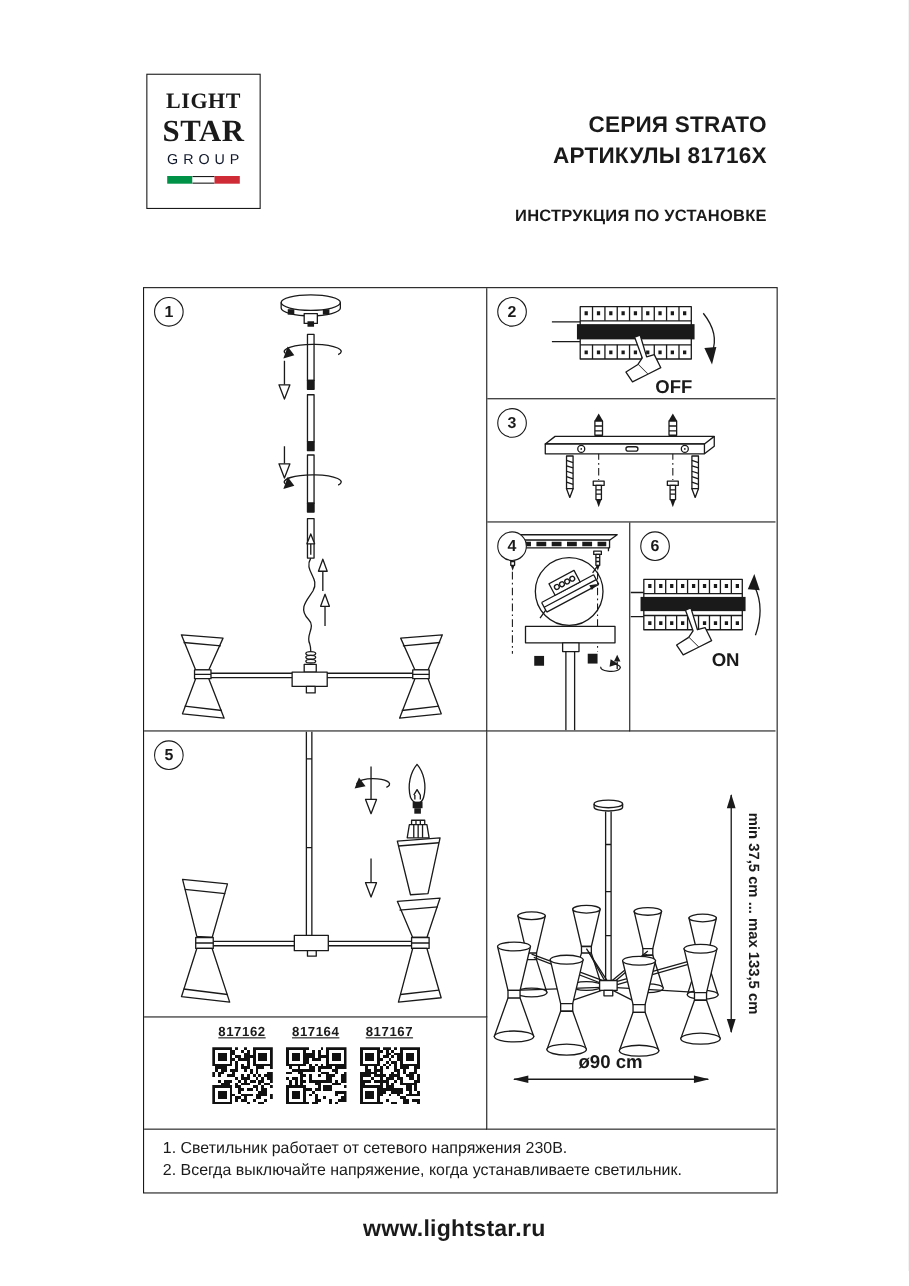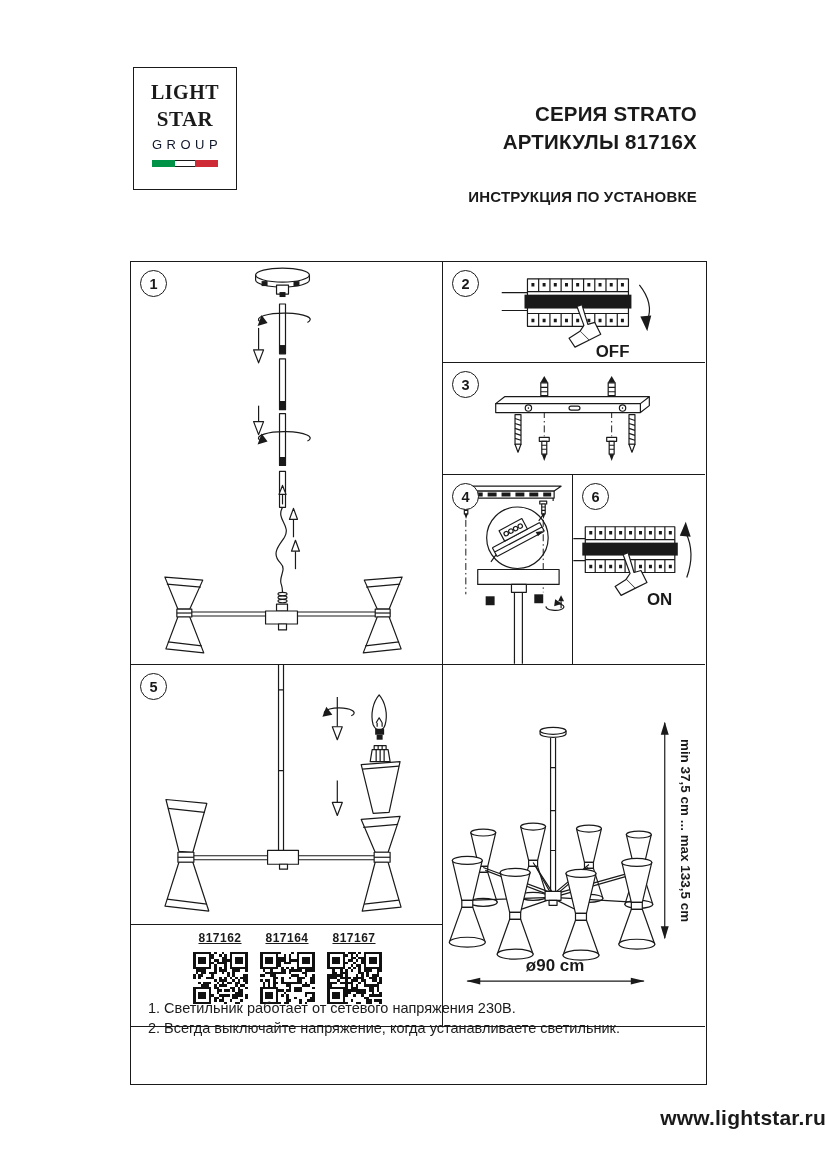--- a/index.html
+++ b/index.html
@@ -3,21 +3,21 @@
 <meta charset="utf-8">
 <style>
   html,body{margin:0;padding:0;background:#e8e8e8;}
   .page{position:relative;width:826px;height:1169px;background:#ffffff;
         font-family:"Liberation Sans",sans-serif;color:#1a1a1a;overflow:hidden;}
   
   .logo{position:absolute;left:133px;top:67px;width:104px;height:123px;
         border:1.5px solid #1a1a1a;box-sizing:border-box;text-align:center;padding-top:11px;background:#fff;}
   .logo-word{font-family:"Liberation Serif","DejaVu Serif",serif;font-weight:700;
              font-size:20px;line-height:27px;letter-spacing:.5px;}
-  .logo-word.star{font-size:21px;}
+  .logo-word.star{font-size:28px;}
   .logo-group{font-size:13px;letter-spacing:4.5px;margin-top:4px;padding-left:4px;color:#0f172a;}
   .logo-flag{width:66px;height:7px;margin:8px auto 0;display:flex;}
   .logo-flag .g{flex:1.2;}
   .logo-flag .w{flex:1;border-top:1px solid #1a1a1a;border-bottom:1px solid #1a1a1a;box-sizing:border-box;background:#fff;}
   .logo-flag .r{flex:1.2;}
   
   .hdr{position:absolute;right:129px;top:60px;text-align:right;font-weight:700;margin-top:40px;}
   .hdr-top{font-size:20.5px;line-height:28px;letter-spacing:.2px;}
   .hdr-title{font-size:15px;line-height:26px;margin-top:28px;letter-spacing:.2px;}
   
@@ -27,36 +27,36 @@
   .b-r{border-right:1.5px solid #1a1a1a;}
   .b-b{border-bottom:1.5px solid #1a1a1a;}
   .p1{left:0;top:0;width:312px;height:403px;}
   .p2{left:312px;top:0;width:262px;height:101px;}
   .p3{left:312px;top:101px;width:262px;height:112px;}
   .p4{left:312px;top:213px;width:130px;height:190px;}
   .p6{left:442px;top:213px;width:132px;height:190px;}
   .p5{left:0;top:403px;width:312px;height:260px;}
   .pqr{left:0;top:663px;width:312px;height:102px;}
   .pfin{left:312px;top:403px;width:262px;height:362px;}
-  .pnotes{left:0;top:729px;width:574px;height:56px;padding:8px 14px 12px 17px;}
+  .pnotes{left:0;top:765px;width:574px;height:56px;padding:8px 14px 12px 17px;}
   .step{position:absolute;left:9px;top:8px;width:25px;height:25px;border:1.6px solid #1a1a1a;
         border-radius:50%;display:flex;align-items:center;justify-content:center;
         font-size:14.5px;font-weight:700;background:#fff;z-index:2;}
   .draw{position:absolute;left:0;top:0;width:100%;height:100%;
         stroke:#1a1a1a;fill:none;stroke-width:1.2;stroke-linecap:butt;stroke-linejoin:round;}
   .svgtxt{fill:#1a1a1a;stroke:none;font-weight:700;font-family:"Liberation Sans",sans-serif;}
   .dd{stroke-dasharray:7 3 1.5 3;stroke-width:1;}
   
   .qr-col{position:absolute;top:6px;width:72px;text-align:center;}
   .qr-col.c1{left:53px;} .qr-col.c2{left:120px;} .qr-col.c3{left:187px;}
   .qr-label{font-size:12px;font-weight:700;letter-spacing:.5px;text-decoration:underline;}
   .qr-box{width:55px;height:52px;margin:7px auto 0;}
   
   .note-line{font-size:14.5px;line-height:19.5px;}
-  .site{position:absolute;left:0;right:0;top:1106px;text-align:right;font-weight:700;font-size:21px;letter-spacing:.2px;}
+  .site{position:absolute;left:0;right:0;top:1106px;text-align:center;font-weight:700;font-size:21px;letter-spacing:.2px;}
 </style>
 </head>
 <body>
 
 <div class="page">
 
   <div class="logo">
     <div class="logo-word">LIGHT</div>
     <div class="logo-word star">STAR</div>
     <div class="logo-group">GROUP</div>

